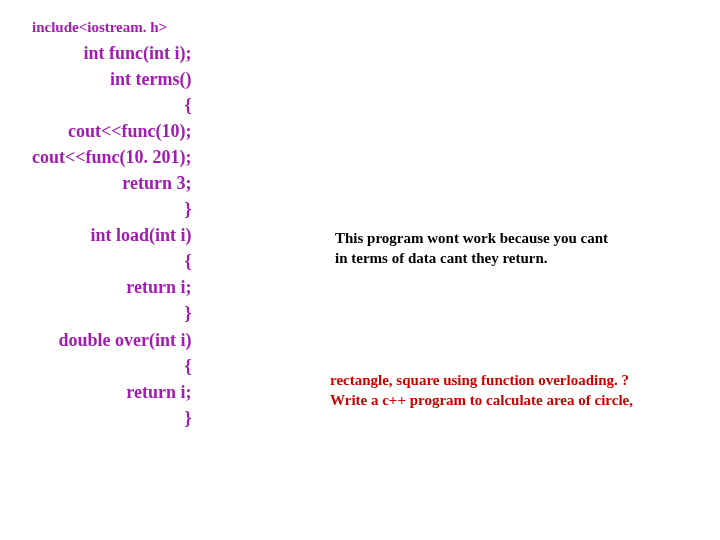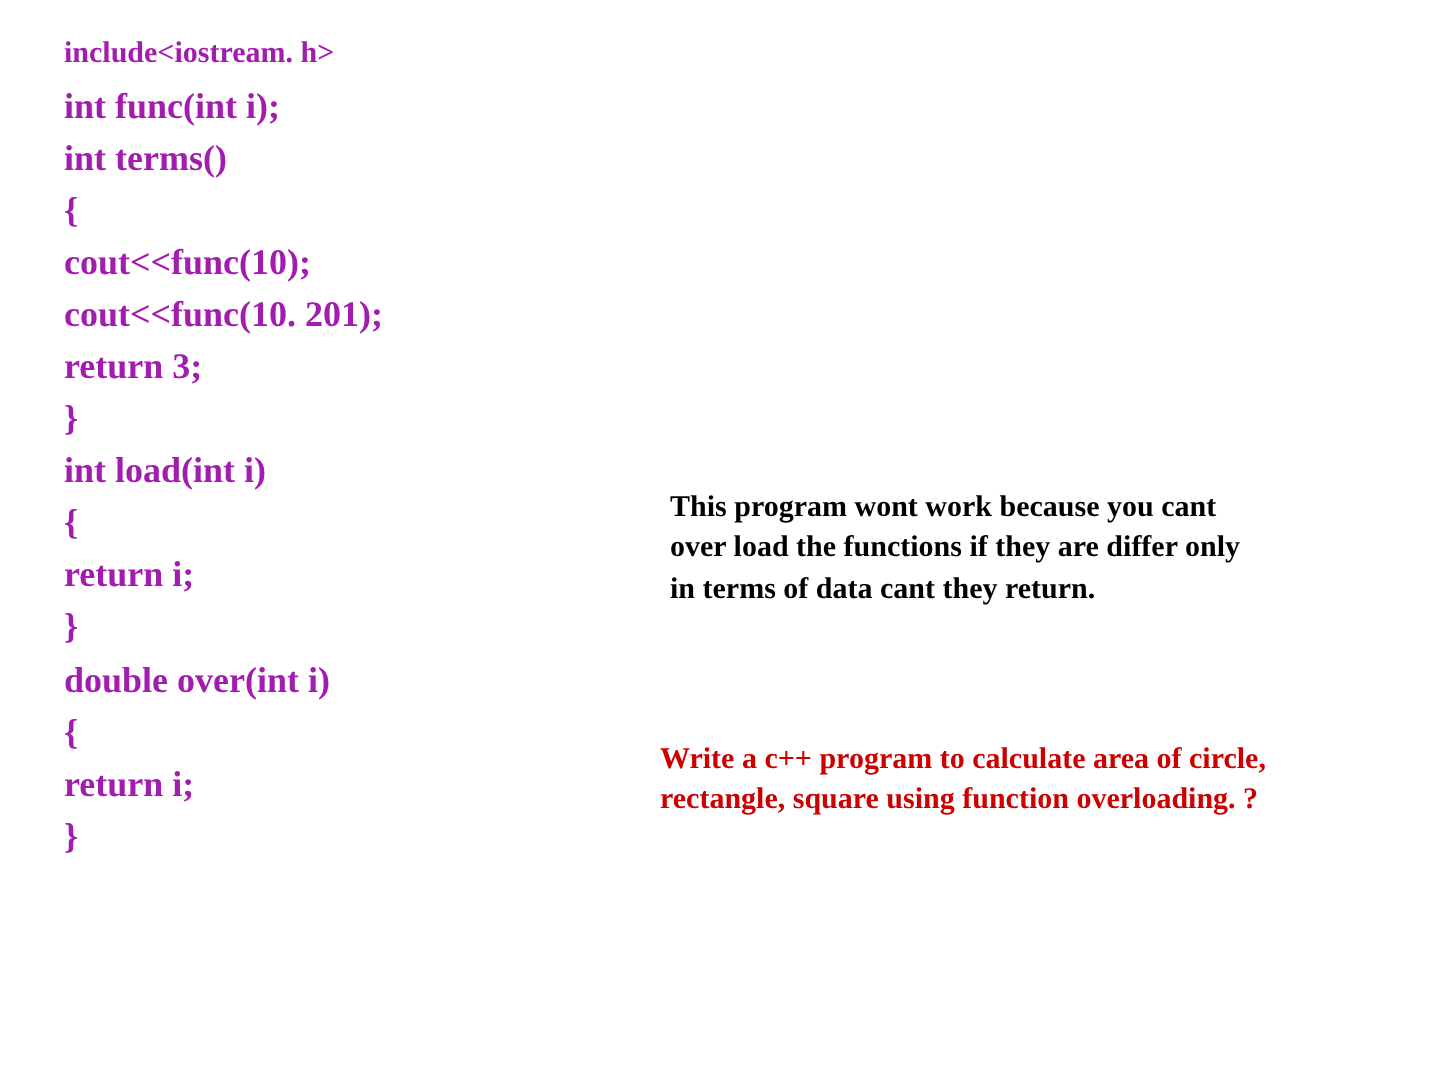--- a/index.html
+++ b/index.html
@@ -23,25 +23,26 @@
       color: #a21caf;
     }
     .include-line {
       font-size: 15px;
       line-height: 1.3;
       margin-bottom: 2px;
     }
     .code-line {
       font-size: 18px;
       line-height: 1.45;
+      text-align: right;
     }
     .note-block {
       position: absolute;
       left: 335px;
-      top: 244px;
+      top: 228px;
       font-size: 15px;
       font-weight: bold;
       color: #000000;
       line-height: 1.35;
     }
     .question-block {
       position: absolute;
       left: 330px;
       top: 370px;
       font-size: 15px;
@@ -67,20 +68,19 @@
   <div class="code-line"> return i;</div>
   <div class="code-line"> }</div>
   <div class="code-line"> double over(int i)</div>
   <div class="code-line"> {</div>
   <div class="code-line">return i;</div>
   <div class="code-line"> }</div>
 </div>
 
 <div class="note-block">
   <div>This program wont work because you cant</div>
-  <div>  over load the functions if they are differ only</div>
   <div>  in terms of data cant they return.</div>
 </div>
 
 <div class="question-block">
+  <div> rectangle, square using function overloading. ?</div>
   <div>Write a c++ program to calculate area of circle,</div>
-  <div> rectangle, square using function overloading. ?</div>
 </div>
 
 </body></html>

